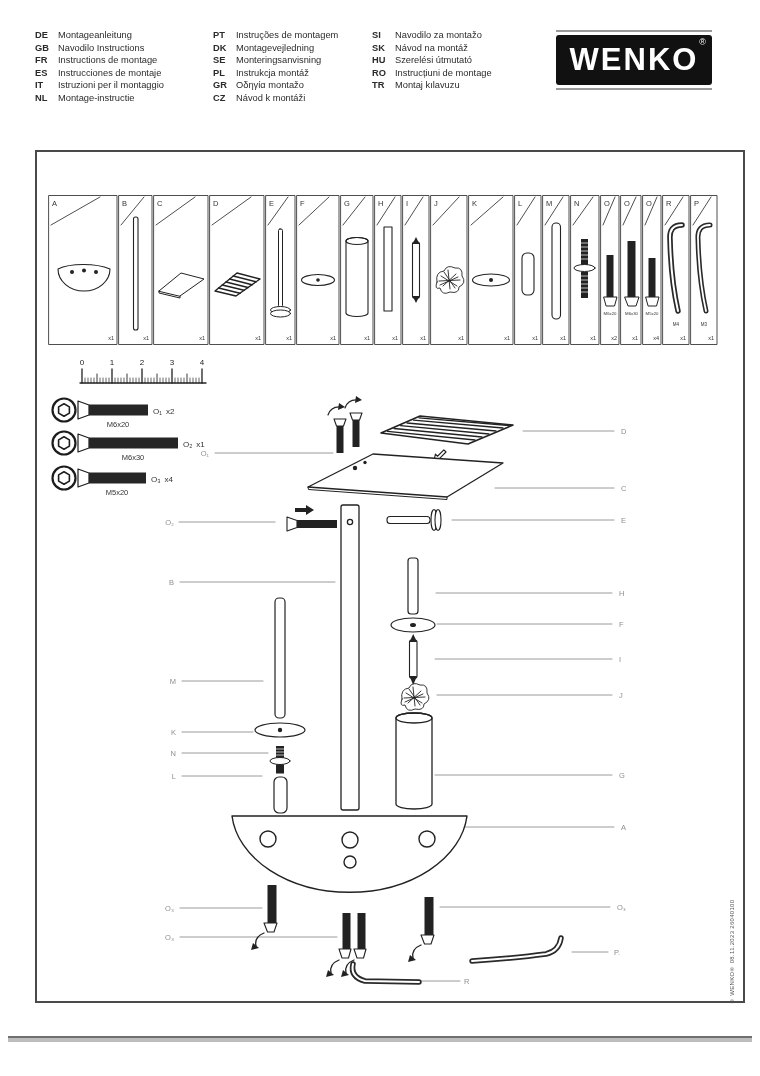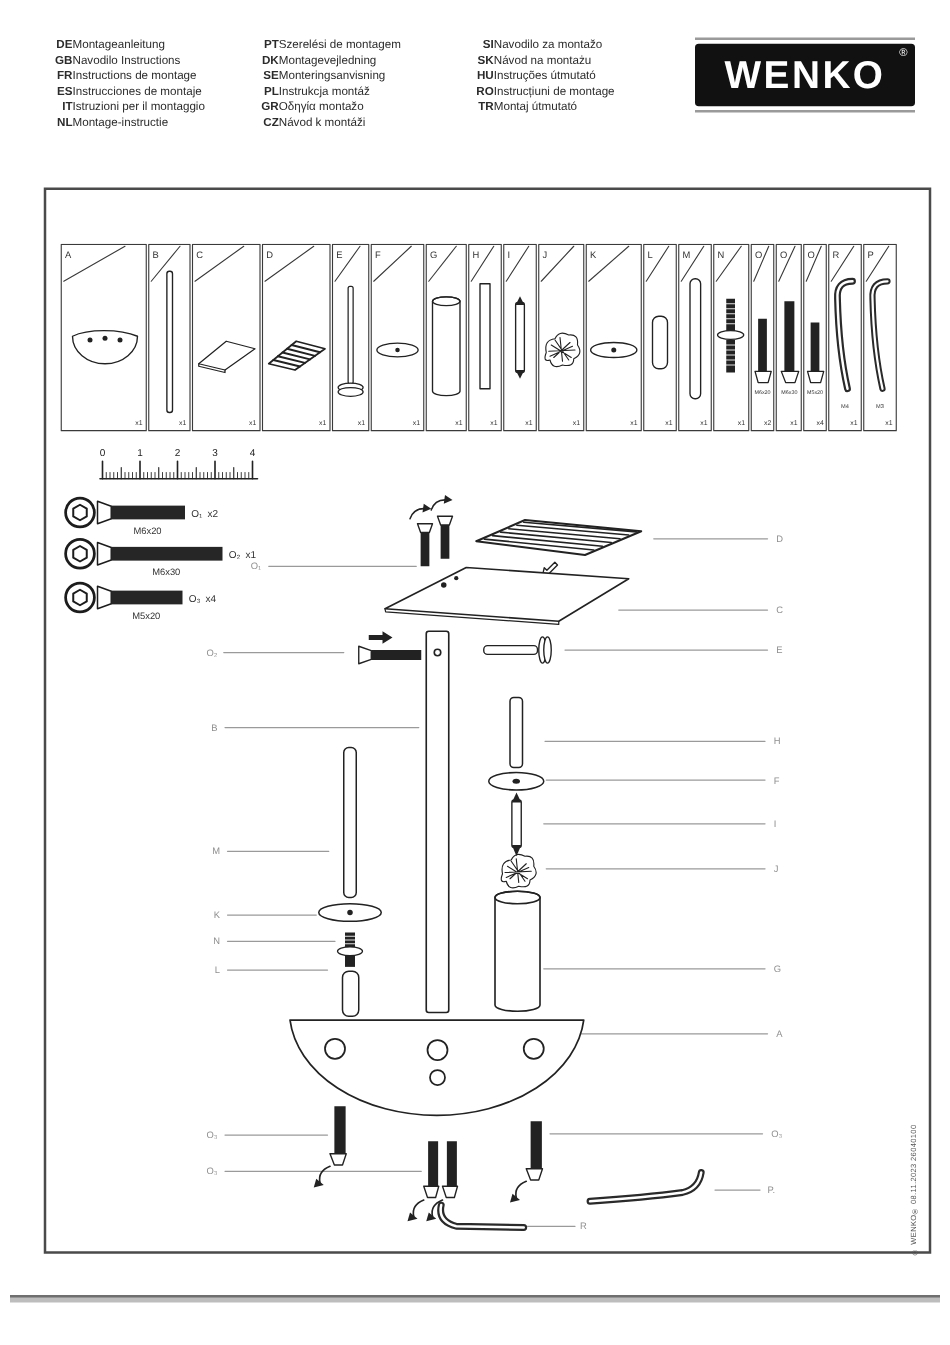--- a/index.html
+++ b/index.html
@@ -1,23 +1,23 @@
 <!DOCTYPE html>
 <html><head>
 <meta charset="utf-8">
 <style>
   html,body{margin:0;padding:0;background:#fff;}
   .page{position:relative;width:760px;height:1076px;background:#fff;overflow:hidden;
         font-family:"Liberation Sans",sans-serif;color:#222;}
   
   .lang-col{position:absolute;top:29px;font-size:9.3px;line-height:12.6px;color:#2b2b2b;}
   .lang-row{display:flex;}
-  .lang-code{font-weight:bold;width:23px;flex:0 0 23px;text-align:right;}
+  .lang-code{font-weight:bold;width:23px;flex:0 0 23px;}
   
-  .logo{position:absolute;left:556px;top:30px;width:176px;}
+  .logo{position:absolute;left:556px;top:30px;width:156px;}
   .logo-rule{height:2px;background:#9a9a9a;}
   .logo-box{margin:3px 0;background:#111;color:#fff;height:50px;border-radius:3px;
             display:flex;align-items:center;justify-content:center;position:relative;
             font-weight:bold;font-size:31px;letter-spacing:2px;}
   .logo-reg{position:absolute;top:2px;right:4px;font-size:9px;font-weight:normal;}
   
   .outer-box{position:absolute;left:35px;top:150px;width:710px;height:853px;
              border:2px solid #4a4a4a;box-sizing:border-box;}
   .strip-svg{position:absolute;left:11px;top:43px;}
   .diagram-svg{position:absolute;left:11px;top:203px;}
@@ -51,24 +51,24 @@
       </div>
     <div class="lang-row">
         <span class="lang-code">IT</span>
         <span class="lang-text">Istruzioni per il montaggio</span>
       </div>
     <div class="lang-row">
         <span class="lang-code">NL</span>
         <span class="lang-text">Montage-instructie</span>
       </div>
   </div>
-  <div class="lang-col" style="left:200px">
+  <div class="lang-col" style="left:213px">
     <div class="lang-row">
         <span class="lang-code">PT</span>
-        <span class="lang-text">Szerelési de montagem</span>
+        <span class="lang-text">Instruções de montagem</span>
       </div>
     <div class="lang-row">
         <span class="lang-code">DK</span>
         <span class="lang-text">Montagevejledning</span>
       </div>
     <div class="lang-row">
         <span class="lang-code">SE</span>
         <span class="lang-text">Monteringsanvisning</span>
       </div>
     <div class="lang-row">
@@ -84,33 +84,33 @@
         <span class="lang-text">Návod k montáži</span>
       </div>
   </div>
   <div class="lang-col" style="left:372px">
     <div class="lang-row">
         <span class="lang-code">SI</span>
         <span class="lang-text">Navodilo za montažo</span>
       </div>
     <div class="lang-row">
         <span class="lang-code">SK</span>
-        <span class="lang-text">Návod na montażu</span>
+        <span class="lang-text">Návod na montáž</span>
       </div>
     <div class="lang-row">
         <span class="lang-code">HU</span>
-        <span class="lang-text">Instruções útmutató</span>
+        <span class="lang-text">Szerelési útmutató</span>
       </div>
     <div class="lang-row">
         <span class="lang-code">RO</span>
         <span class="lang-text">Instrucțiuni de montage</span>
       </div>
     <div class="lang-row">
         <span class="lang-code">TR</span>
-        <span class="lang-text">Montaj útmutató</span>
+        <span class="lang-text">Montaj kılavuzu</span>
       </div>
   </div>
 
   <div class="logo">
     <div class="logo-rule"></div>
     <div class="logo-box">
       <span>WENKO</span>
       <span class="logo-reg">®</span>
     </div>
     <div class="logo-rule"></div>

